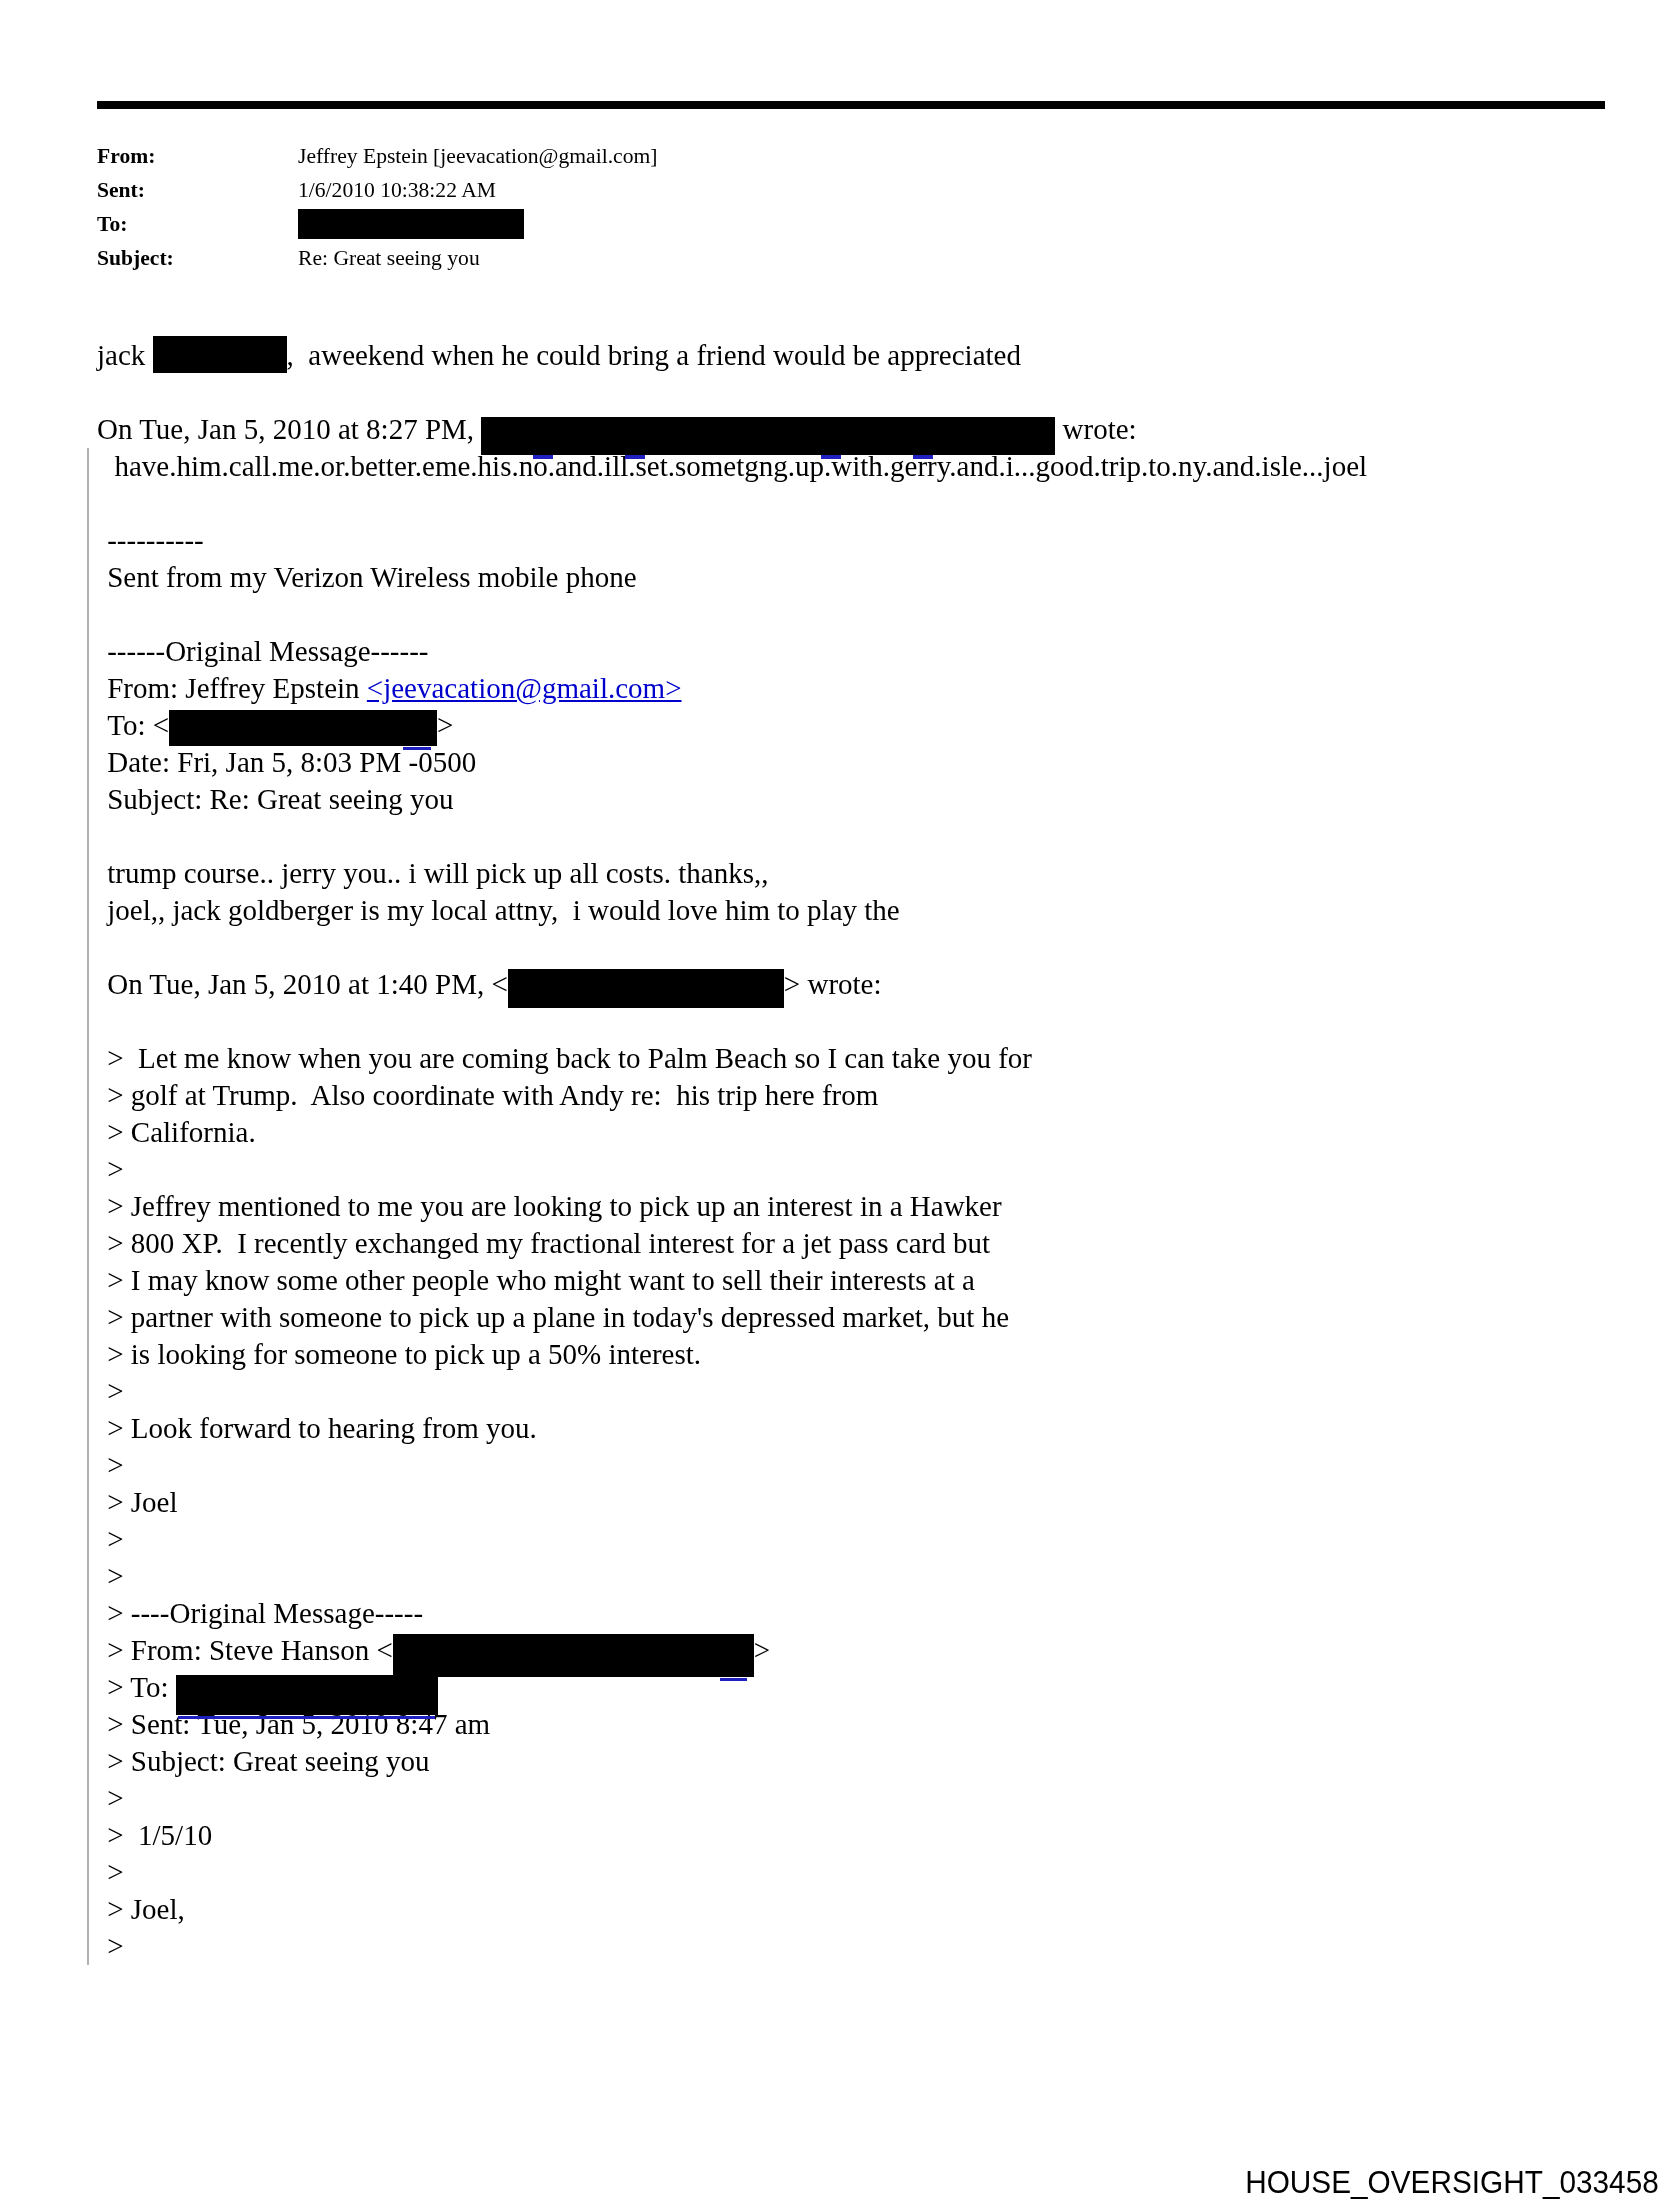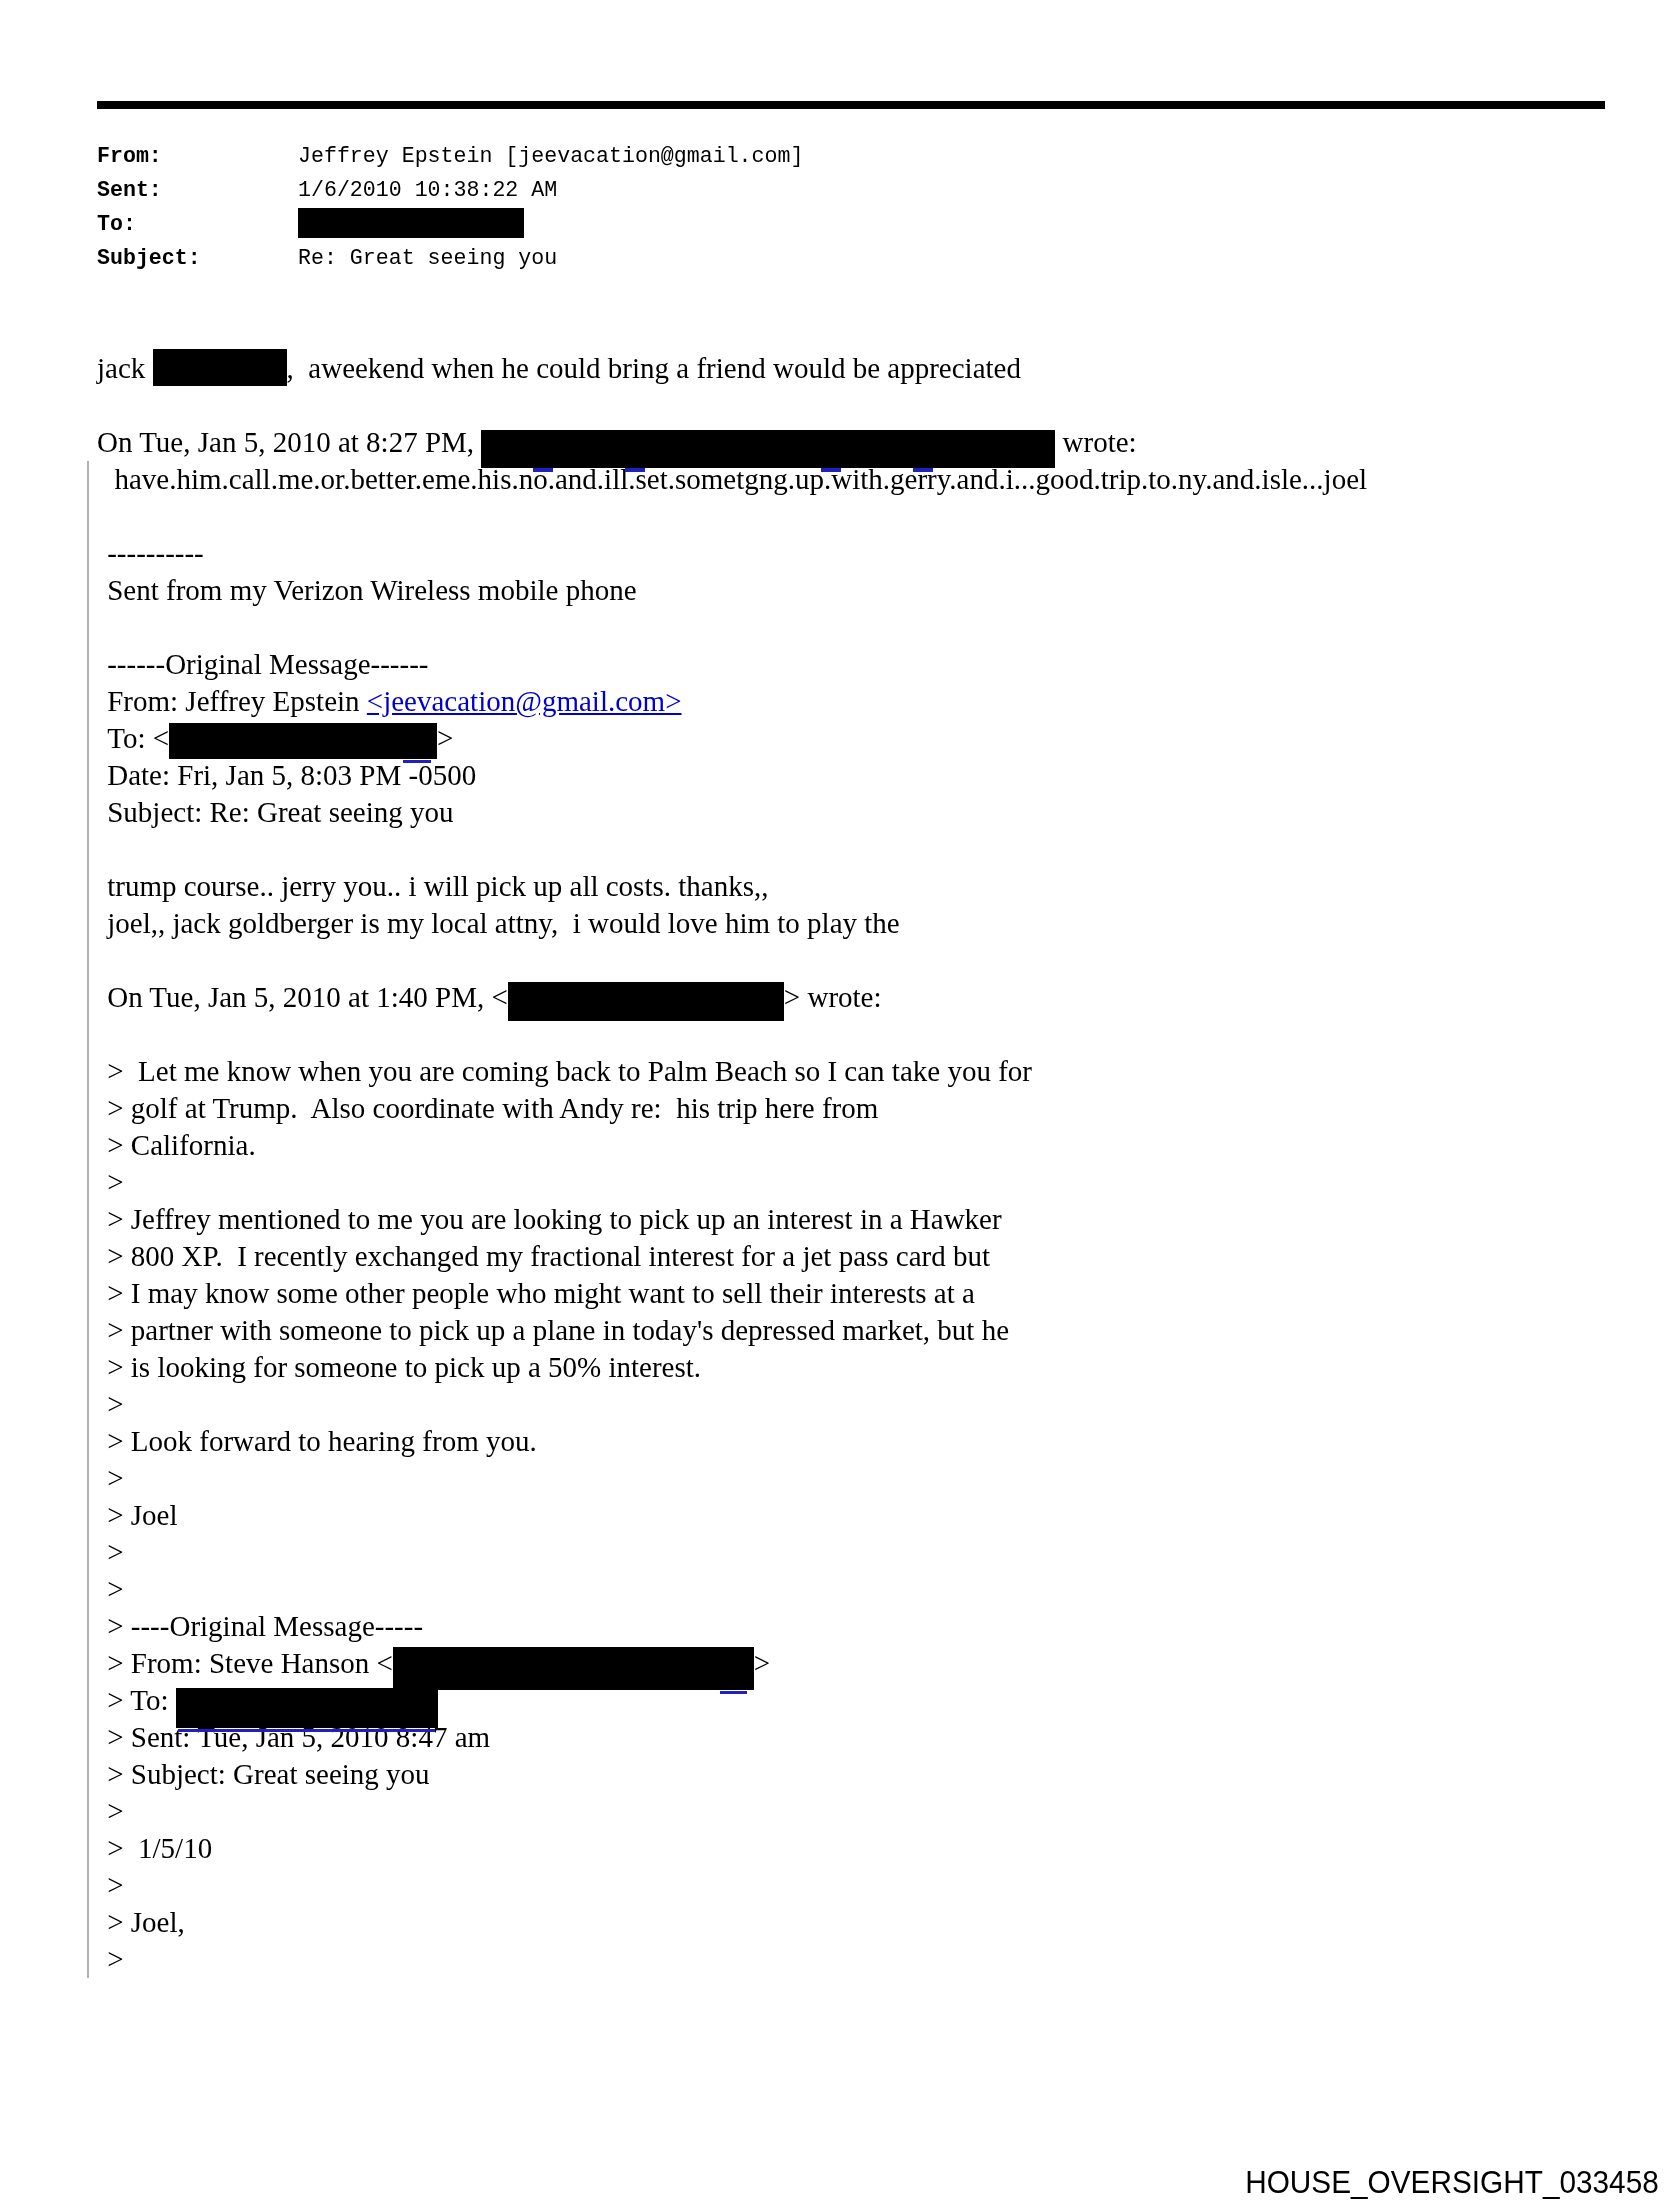--- a/index.html
+++ b/index.html
@@ -20,30 +20,30 @@
   }
   .page{position:absolute;inset:0;}
   
   .top-rule{
     position:absolute;left:97px;top:101px;width:1508px;height:7.9px;
     background:var(--ink);
   }
   
   .header{
     position:absolute;left:97px;top:139px;
-    font-family:Liberation Mono, monospace;
+    font-family:Liberation Serif, serif;
     font-size:21.6px;line-height:34px;
   }
   .header .row{display:flex;align-items:baseline;height:34px;}
   .header .lbl{font-weight:bold;width:181px;flex:0 0 181px;}
   .header .val{white-space:pre-wrap;margin-left:20px;}
   
   .body{
     position:absolute;left:97px;top:337px;width:1572px;
-    font-size:29px;line-height:37px;margin-top:13px;
+    font-size:29px;line-height:37px;
   }
   .ln{white-space:pre-wrap;height:37px;}
   .quote{
     border-left:2.6px solid var(--quotebar);
     margin-left:-9.8px;
     padding-left:18px;
   }
   
   .redact{
     display:inline-block;position:relative;

